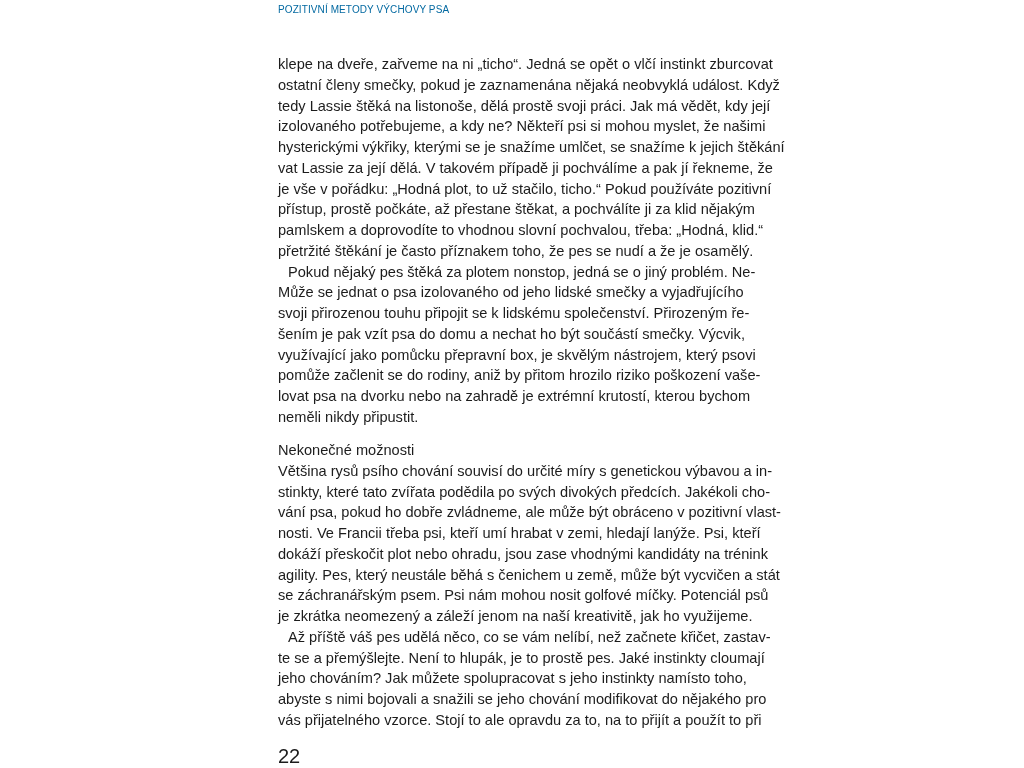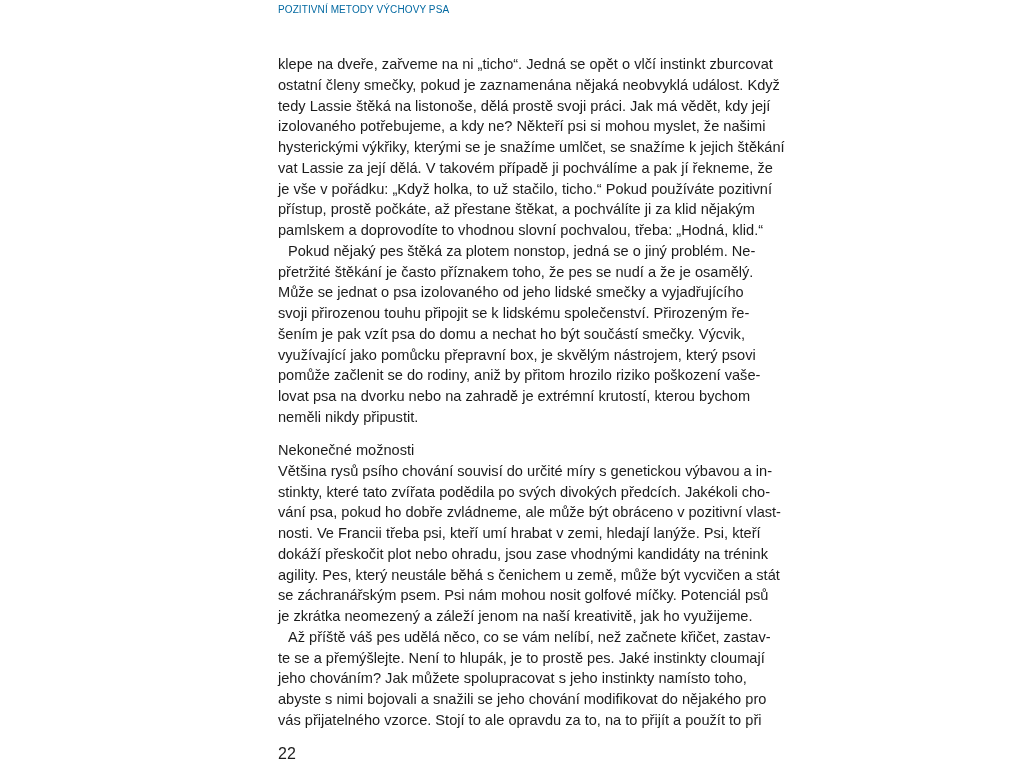--- a/index.html
+++ b/index.html
@@ -8,42 +8,42 @@
   .running-head { position: absolute; left: 278px; top: 4px; font-size: 10px;
                   letter-spacing: 0.1px; color: #0369a1; font-weight: normal; }
   .column { position: absolute; left: 278px; top: 54px; width: 458px;
             font-size: 14.6px; line-height: 20.75px; }
   .line { display: block; white-space: nowrap; text-align: justify;
           text-align-last: justify; height: 20.75px; }
   .line.last { text-align-last: left; }
   .line.indent { padding-left: 10px; }
   .gap { height: 12.5px; }
   .heading { display: block; font-weight: normal; height: 20.75px; white-space: nowrap; }
-  .page-number { position: absolute; left: 278px; top: 745px; font-size: 16px; color: #1c1c1c; }
+  .page-number { position: absolute; left: 278px; top: 745px; font-size: 20px; color: #1c1c1c; }
 </style>
 </head>
 <body>
 
 <div class="running-head">POZITIVNÍ METODY VÝCHOVY PSA</div>
 
 <div class="column">
   <div>
     <span class="line">klepe na dveře, zařveme na ni „ticho“. Jedná se opět o vlčí instinkt zburcovat</span>
     <span class="line">ostatní členy smečky, pokud je zaznamenána nějaká neobvyklá událost. Když</span>
     <span class="line">tedy Lassie štěká na listonoše, dělá prostě svoji práci. Jak má vědět, kdy její</span>
     <span class="line">izolovaného potřebujeme, a kdy ne? Někteří psi si mohou myslet, že našimi</span>
     <span class="line">hysterickými výkřiky, kterými se je snažíme umlčet, se snažíme k jejich štěkání</span>
     <span class="line">vat Lassie za její dělá. V takovém případě ji pochválíme a pak jí řekneme, že</span>
-    <span class="line">je vše v pořádku: „Když holka, to už stačilo, ticho.“ Pokud používáte pozitivní</span>
+    <span class="line">je vše v pořádku: „Hodná plot, to už stačilo, ticho.“ Pokud používáte pozitivní</span>
     <span class="line">přístup, prostě počkáte, až přestane štěkat, a pochválíte ji za klid nějakým</span>
     <span class="line last">pamlskem a doprovodíte to vhodnou slovní pochvalou, třeba: „Hodná, klid.“</span>
   </div>
   <div>
+    <span class="line">přetržité štěkání je často příznakem toho, že pes se nudí a že je osamělý.</span>
     <span class="line indent">Pokud nějaký pes štěká za plotem nonstop, jedná se o jiný problém. Ne-</span>
-    <span class="line">přetržité štěkání je často příznakem toho, že pes se nudí a že je osamělý.</span>
     <span class="line">Může se jednat o psa izolovaného od jeho lidské smečky a vyjadřujícího</span>
     <span class="line">svoji přirozenou touhu připojit se k lidskému společenství. Přirozeným ře-</span>
     <span class="line">šením je pak vzít psa do domu a nechat ho být součástí smečky. Výcvik,</span>
     <span class="line">využívající jako pomůcku přepravní box, je skvělým nástrojem, který psovi</span>
     <span class="line">pomůže začlenit se do rodiny, aniž by přitom hrozilo riziko poškození vaše-</span>
     <span class="line">lovat psa na dvorku nebo na zahradě je extrémní krutostí, kterou bychom</span>
     <span class="line last">neměli nikdy připustit.</span>
   </div>
 
   <div class="gap"></div>

